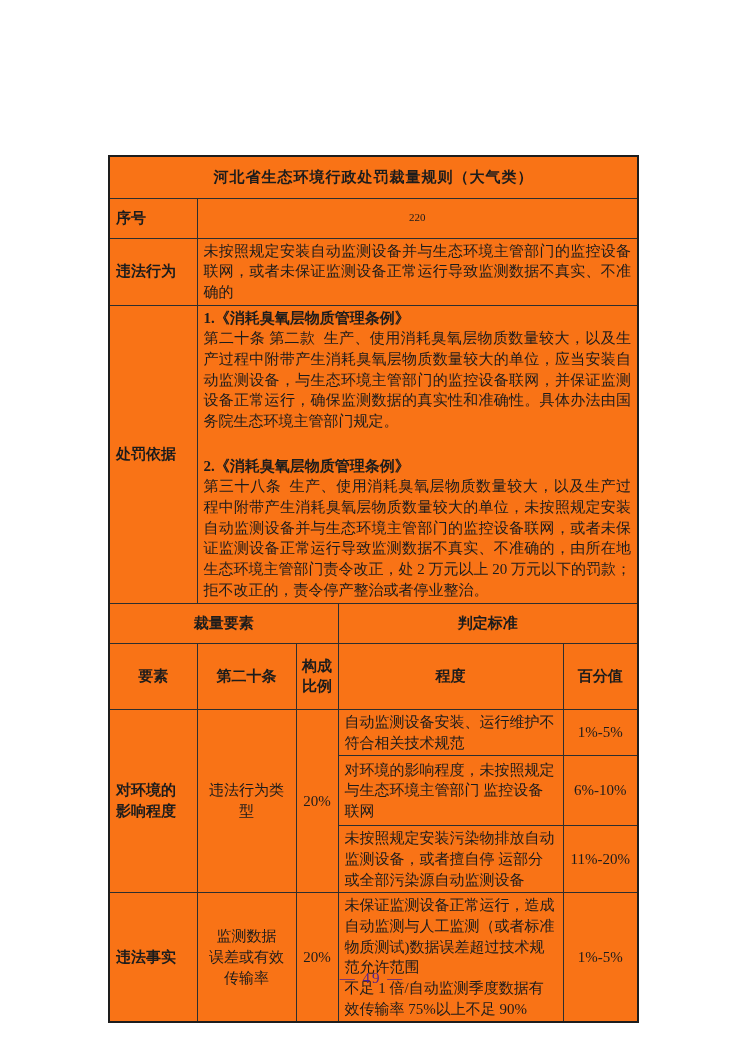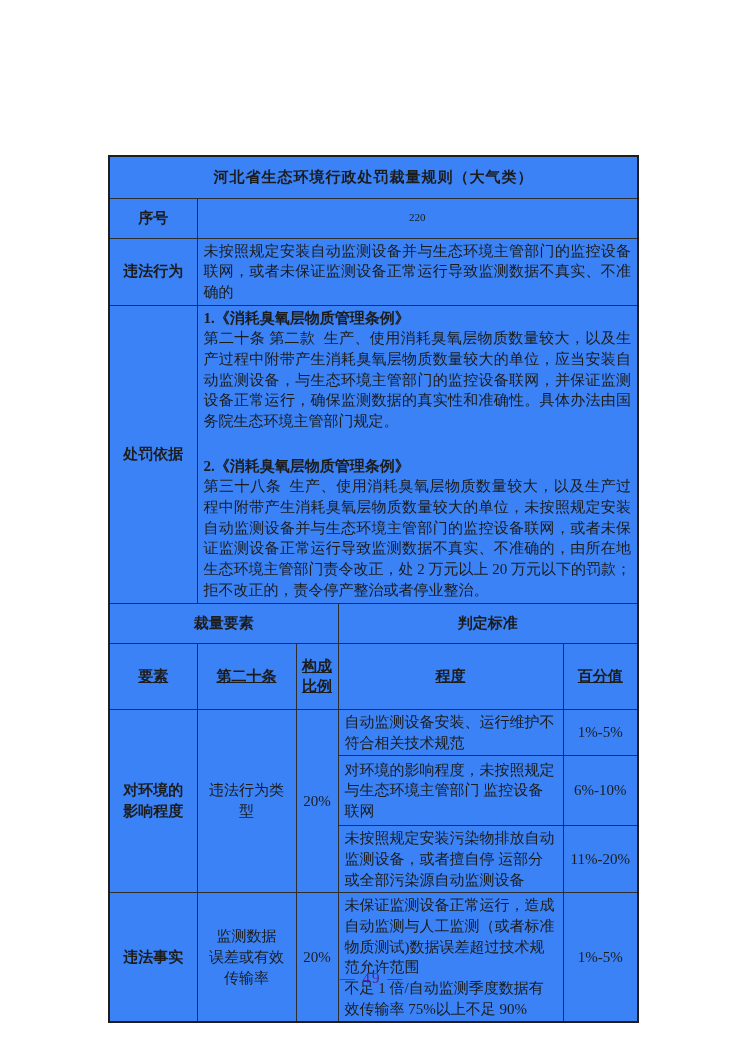--- a/index.html
+++ b/index.html
@@ -12,42 +12,41 @@
   }
   .sheet {
     position: absolute; inset: 0;
     background: #ffffff;
   }
   table.doc {
     position: absolute; left: 108px; top: 155px;
     width: 529px;
     border-collapse: collapse;
     table-layout: fixed;
-    background: #3b82f6;
+    background: #f97316;
   }
   table.doc td {
     border: 1px solid #2e2e2e;
     padding: 2px 6px;
     font-size: 15px;
     line-height: 1.38;
     vertical-align: middle;
     overflow: hidden;
     word-break: break-all;
   }
   table.doc { border: 2px solid #1d1d1d; }
   td.title {
     font-size: 22px;
     font-weight: bold;
     text-align: center;
     letter-spacing: 1px;
     padding: 6px 2px;
   }
   td.label {
     font-weight: bold;
-    text-align: center;
     font-size: 15.5px;
   }
   td.center { text-align: center; }
   td.num { text-align: center; font-size: 13.5px; padding: 2px 2px; }
   td.just { text-align: justify; }
   td.basis { vertical-align: top; padding-top: 4px; }
   td.basis p { margin: 0; text-align: justify; }
   .b-title { font-weight: bold; }
   .art { font-weight: normal; margin-right: 0.55em; }
   .gap { height: 24px; }
@@ -59,21 +58,21 @@
     line-height: 1.25;
   }
   td.deg { text-align: left; font-size: 14.5px; padding: 2px 5px; }
   td.deg div { margin: 0; }
   .cond-line { display: block; }
   tr.r-title  { height: 42px; }
   tr.r-serial { height: 40px; }
   tr.r-violation { height: 58px; }
   tr.r-basis  { height: 290px; }
   tr.r-h1     { height: 40px; }
-  tr.r-h2     { height: 47px; text-decoration: underline; }
+  tr.r-h2     { height: 47px; }
   tr.r-d1     { height: 36px; }
   tr.r-d2     { height: 70px; }
   tr.r-d3     { height: 59px; }
   tr.r-d4     { height: 115px; }
   .pagenum {
     position: absolute;
     top: 970px; left: 0; width: 744px;
     text-align: center;
     font-size: 15px;
     letter-spacing: 2px;

